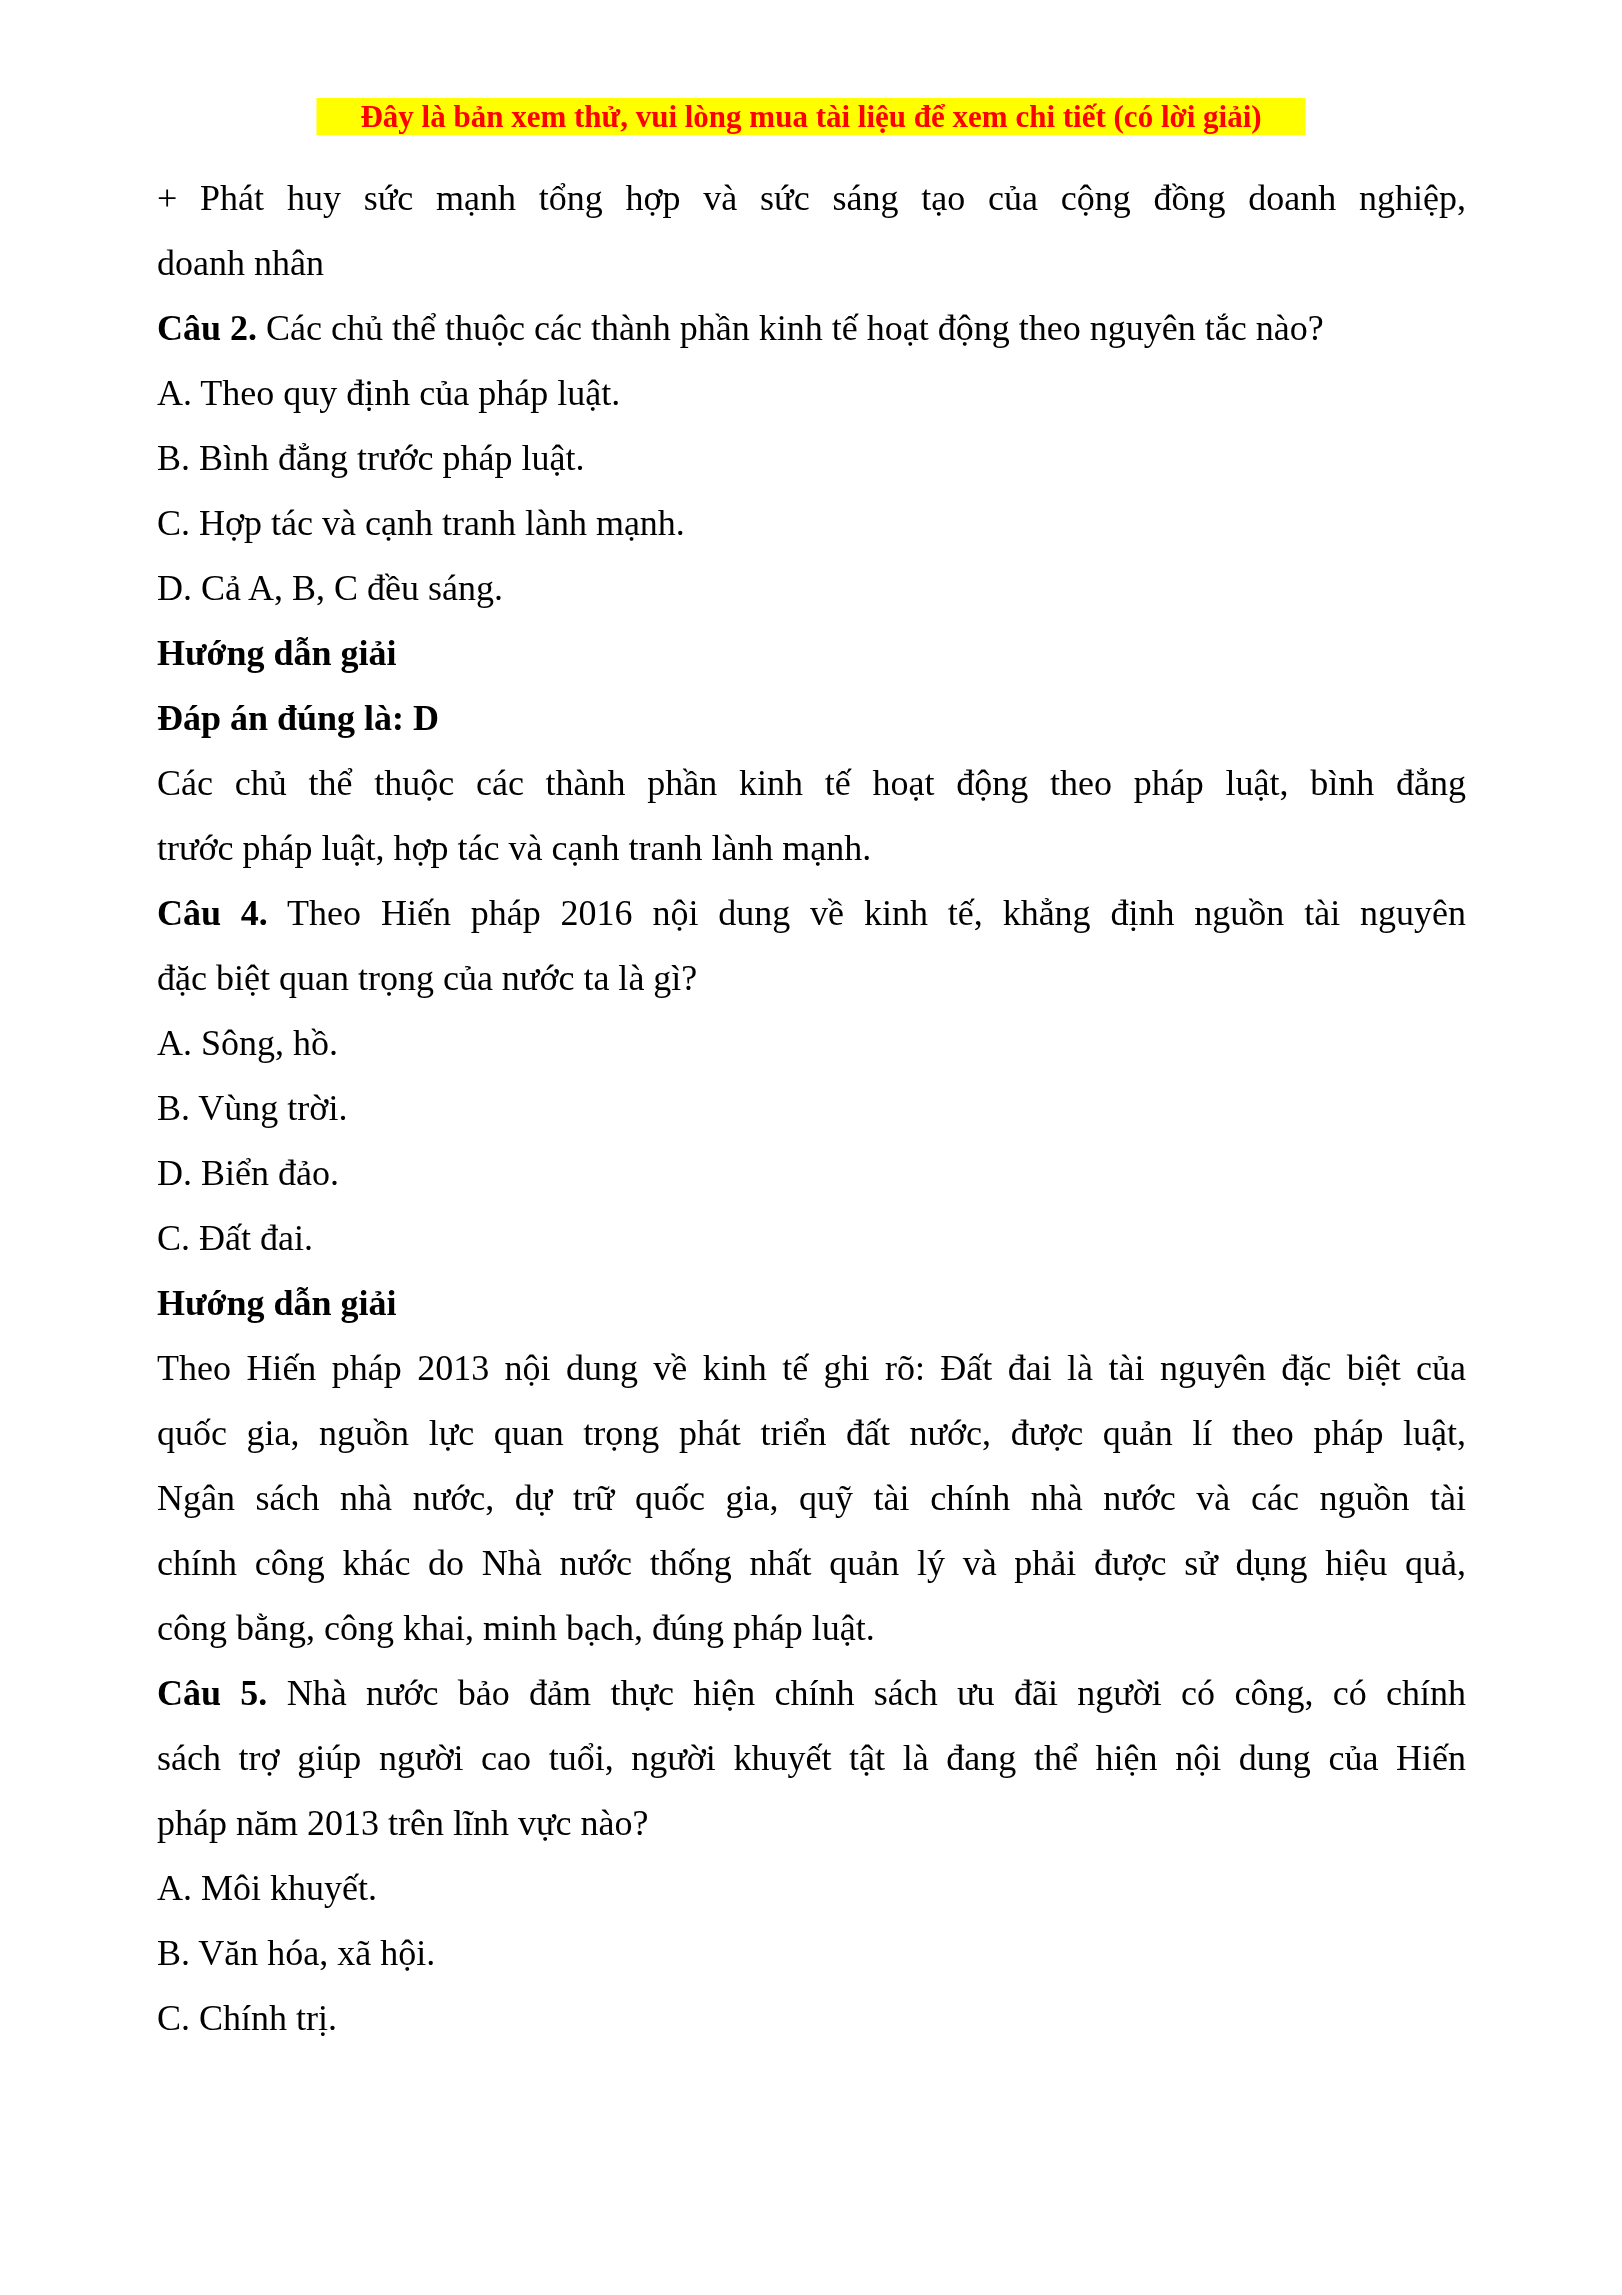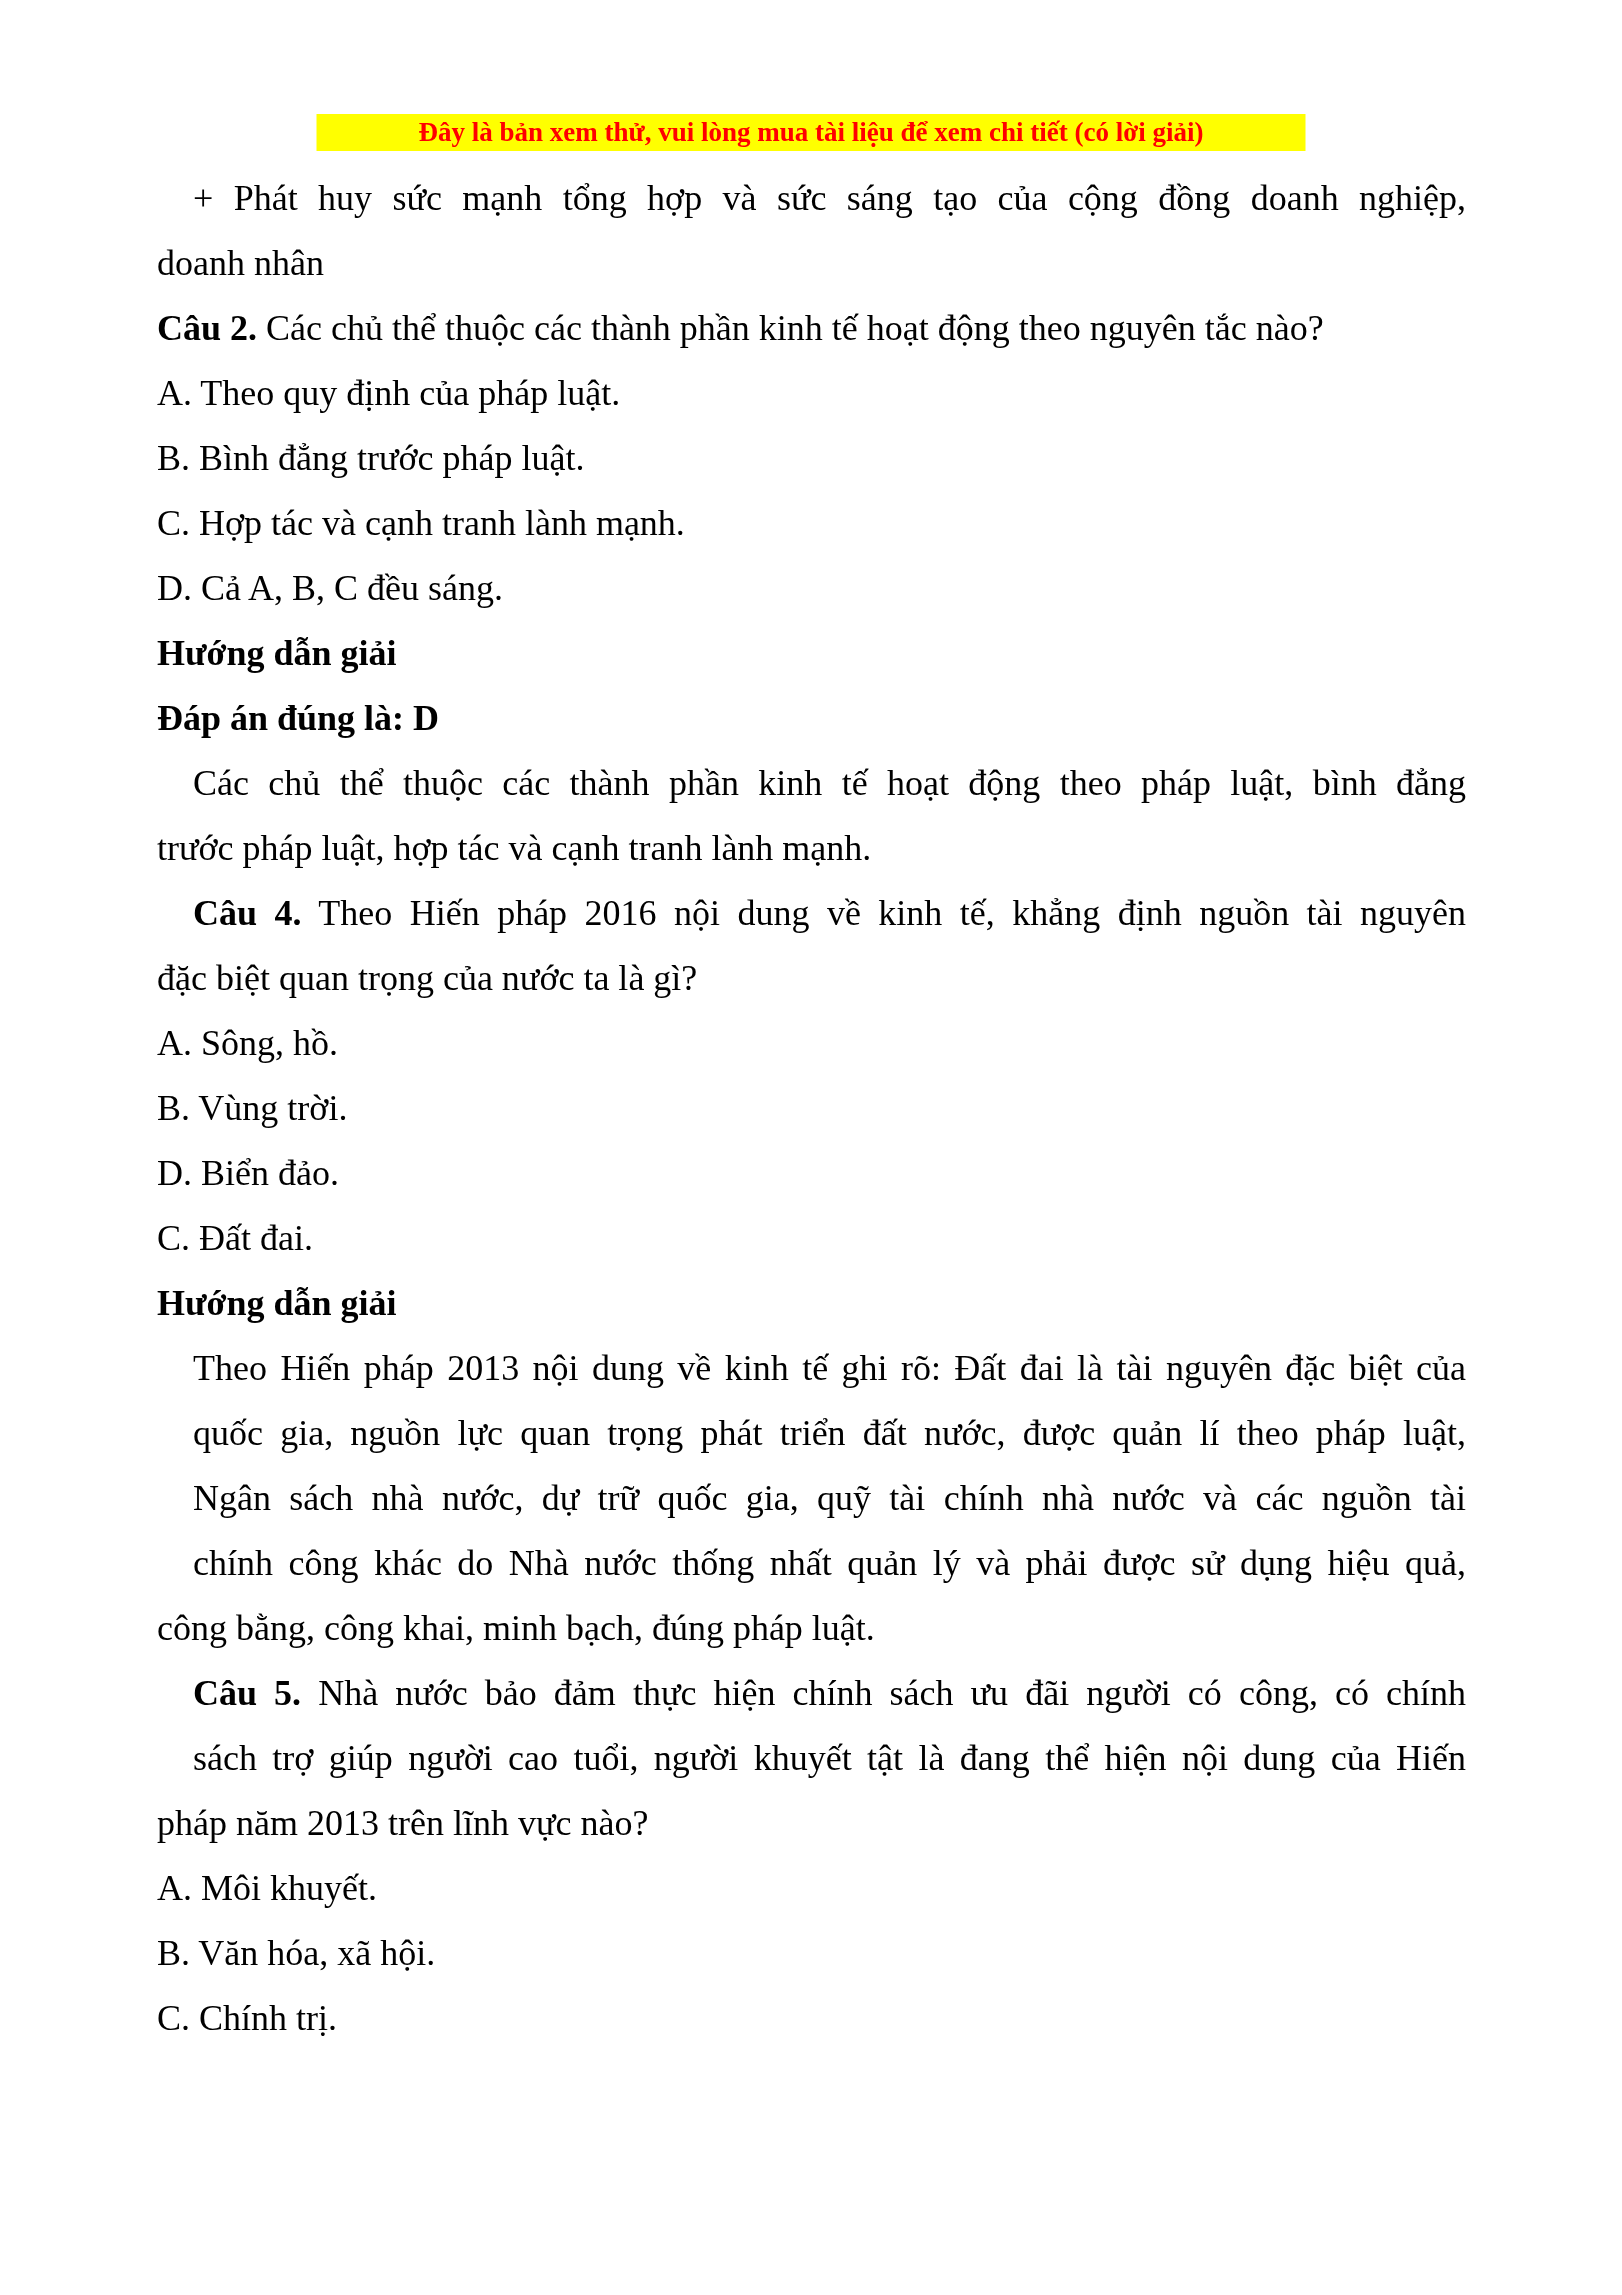--- a/index.html
+++ b/index.html
@@ -11,41 +11,41 @@
     color:var(--body-text,#000000);
     overflow:hidden;
   }
   .notice{
     background:var(--highlight,#ffff00);
     color:var(--notice-text,#ff0000);
     font-weight:bold;
     white-space:nowrap;
   }
   .notice-header{
-    position:absolute;top:114px;left:50%;transform:translateX(-50%);
+    position:absolute;top:98px;left:50%;transform:translateX(-50%);
     width:989px;height:37px;
     display:flex;align-items:center;justify-content:center;
-    font-size:27px;
+    font-size:31px;
   }
   .footer-row{
     position:absolute;top:2125px;left:0;width:1622px;
     display:flex;justify-content:center;
   }
   .notice-footer{
     height:38px;
     display:flex;align-items:center;justify-content:center;
     padding:0 10.5px;
     font-size:30px;
   }
   .body-text{
     position:absolute;left:157px;top:166px;width:1309px;
     font-size:36px;line-height:65px;
   }
   .line{height:65px;white-space:normal;}
-  .line.justify{text-align:justify;text-align-last:justify;margin-left:36px;}
+  .line.justify{text-align:justify;text-align-last:justify;}
   .seg-bold{font-weight:bold;}
 </style>
 </head>
 <body>
 
 <div class="page">
 
   <div class="notice notice-header">
     <span>Đây là bản xem thử, vui lòng mua tài liệu để xem chi tiết (có lời giải)</span>
   </div>

